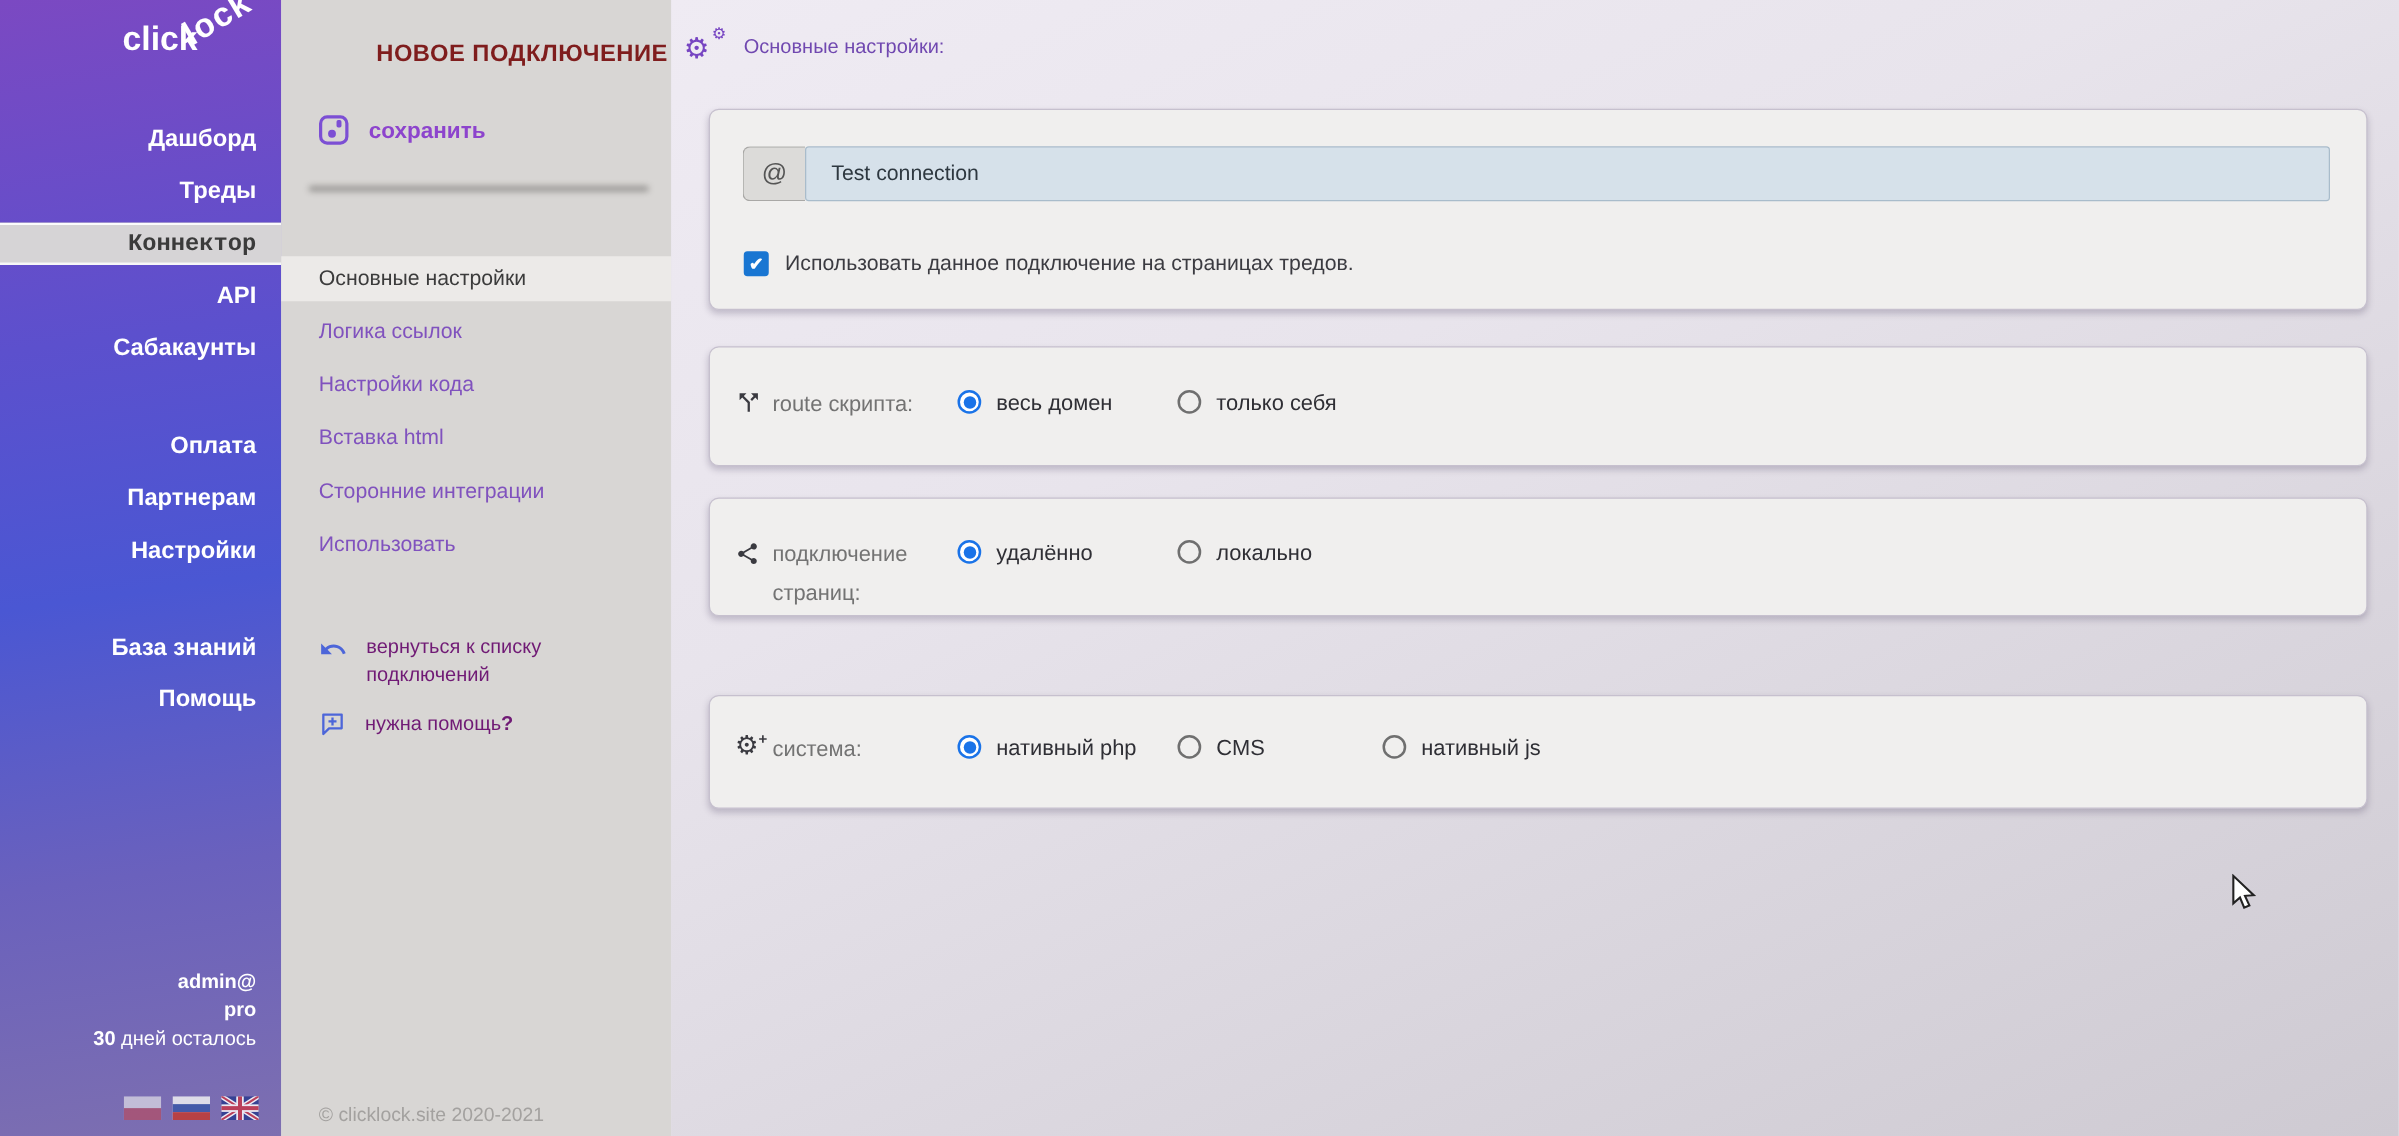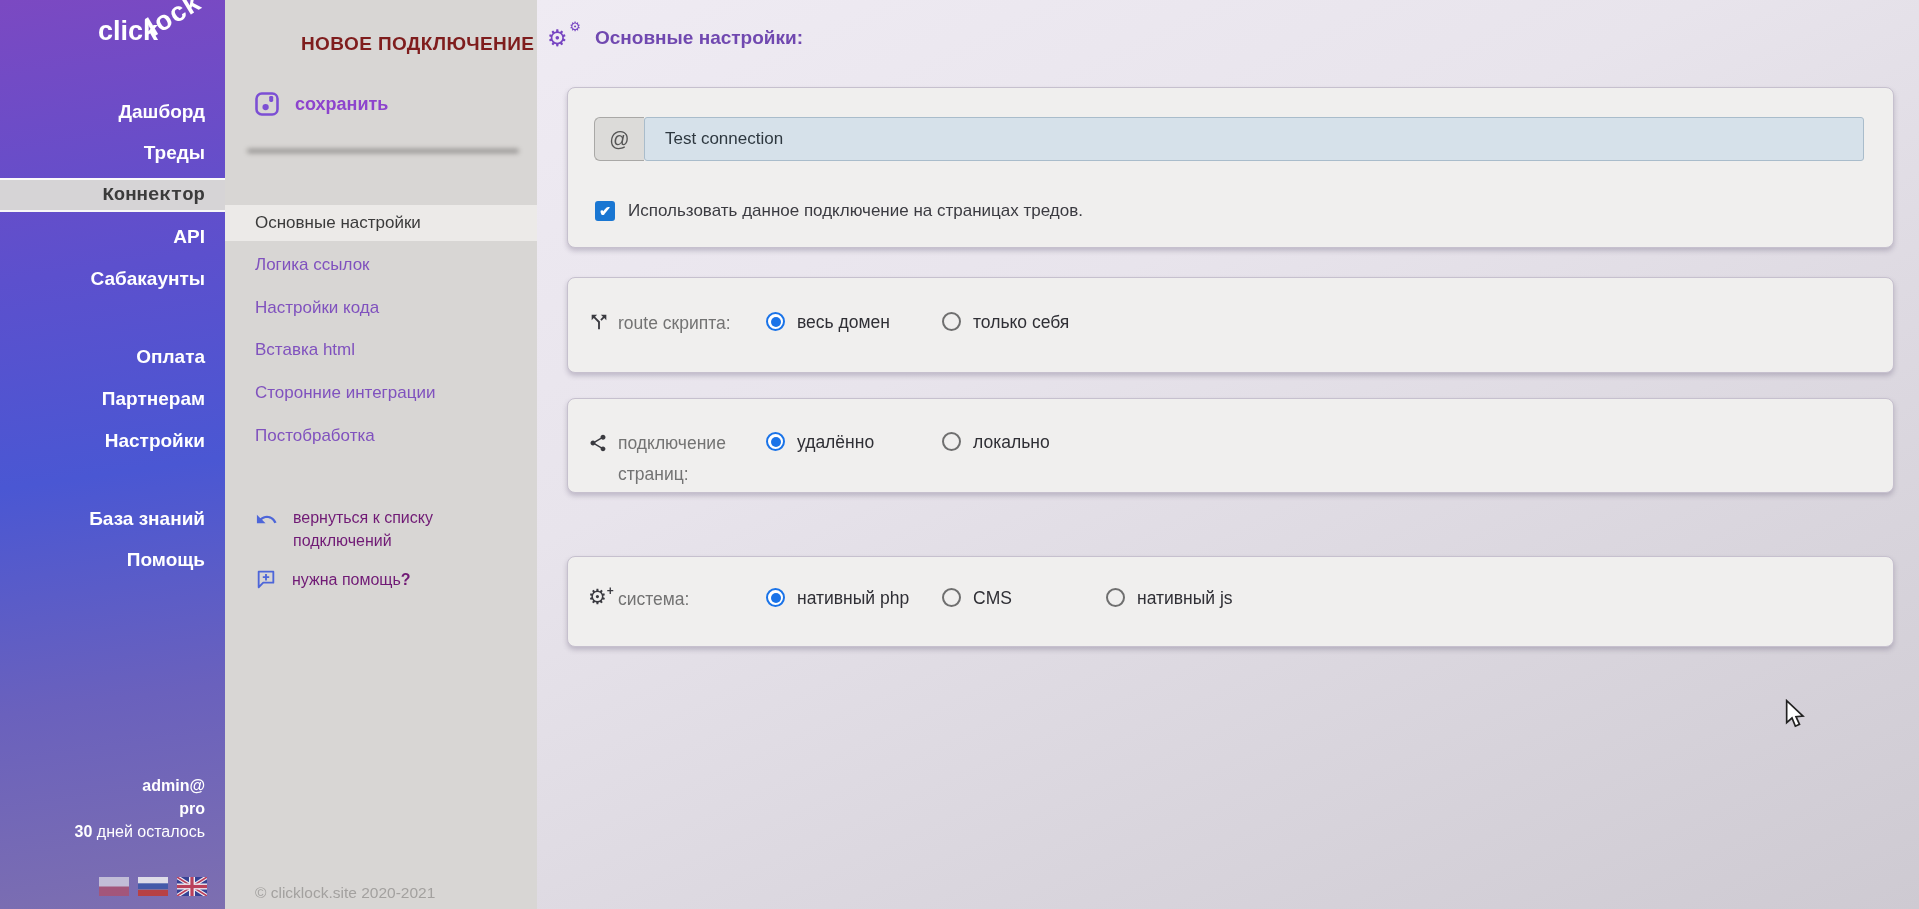--- a/index.html
+++ b/index.html
@@ -35,21 +35,21 @@
   .panel-item.active { background:#eceae8; color:#3b3b3b; }
   .mini-link { position:absolute; left:30px; display:flex; gap:15px; cursor:pointer; }
   .mini-link .txt { font-size:16px; line-height:23px; color:#701a75; }
   .mini-link .txt .b { font-weight:bold; }
   .panel-footer { position:absolute; left:30px; top:884px; font-size:15.5px; color:#a3a19f; white-space:nowrap; }
 
   
   .main { position:absolute; left:537px; top:0; right:0; height:909px;
     background:linear-gradient(155deg,#efebf3 0%,#e8e4ec 35%,#d9d5dd 72%,#cecad2 100%); }
   .main-header { position:absolute; left:10px; top:22px; display:flex; align-items:center; gap:14px; }
-  .main-header .title { font-size:19px; font-weight:bold; color:#7048b0; }
+  .main-header .title { font-size:16px; font-weight:normal; color:#7048b0; }
   .gears { position:relative; width:34px; height:32px; color:#7745c2; }
   .gears .g1 { position:absolute; left:0; top:3px; font-size:23px; }
   .gears .g2 { position:absolute; right:0; top:-3px; font-size:13px; }
 
   .card { position:absolute; left:30px; width:1327px; background:#f0efee;
     border:1px solid #c6c0ce; border-radius:8px;
     box-shadow:0 3px 5px rgba(95,85,115,.30); }
   .card1 { top:87px;  height:161px; }
   .card2 { top:277px; height:96px; }
   .card3 { top:398px; height:95px; }
@@ -139,21 +139,21 @@
     <span class="lbl">сохранить</span>
   </div>
 
   <div class="divider"></div>
 
   <div class="panel-item active" style="top:205px">Основные настройки</div>
   <div class="panel-item" style="top:247px">Логика ссылок</div>
   <div class="panel-item" style="top:332px">Вставка html</div>
   <div class="panel-item" style="top:290px">Настройки кода</div>
   <div class="panel-item" style="top:375px">Сторонние интеграции</div>
-  <div class="panel-item" style="top:418px">Постобработка</div>
+  <div class="panel-item" style="top:418px">Использовать</div>
 
   <div class="mini-link" style="top:506px">
     <svg width="23" height="23" viewBox="0 0 24 24" style="margin-top:2px">
       <path d="M12.5 8c-2.65 0-5.05.99-6.9 2.6L2 7v9h9l-3.62-3.62c1.39-1.16 3.16-1.88 5.12-1.88 3.54 0 6.55 2.31 7.6 5.5l2.37-.78C21.08 11.03 17.15 8 12.5 8z" fill="#4d66d9"></path>
     </svg>
     <span class="txt">
       <span>вернуться к списку</span><br>
       <span>подключений</span>
     </span>
   </div>

